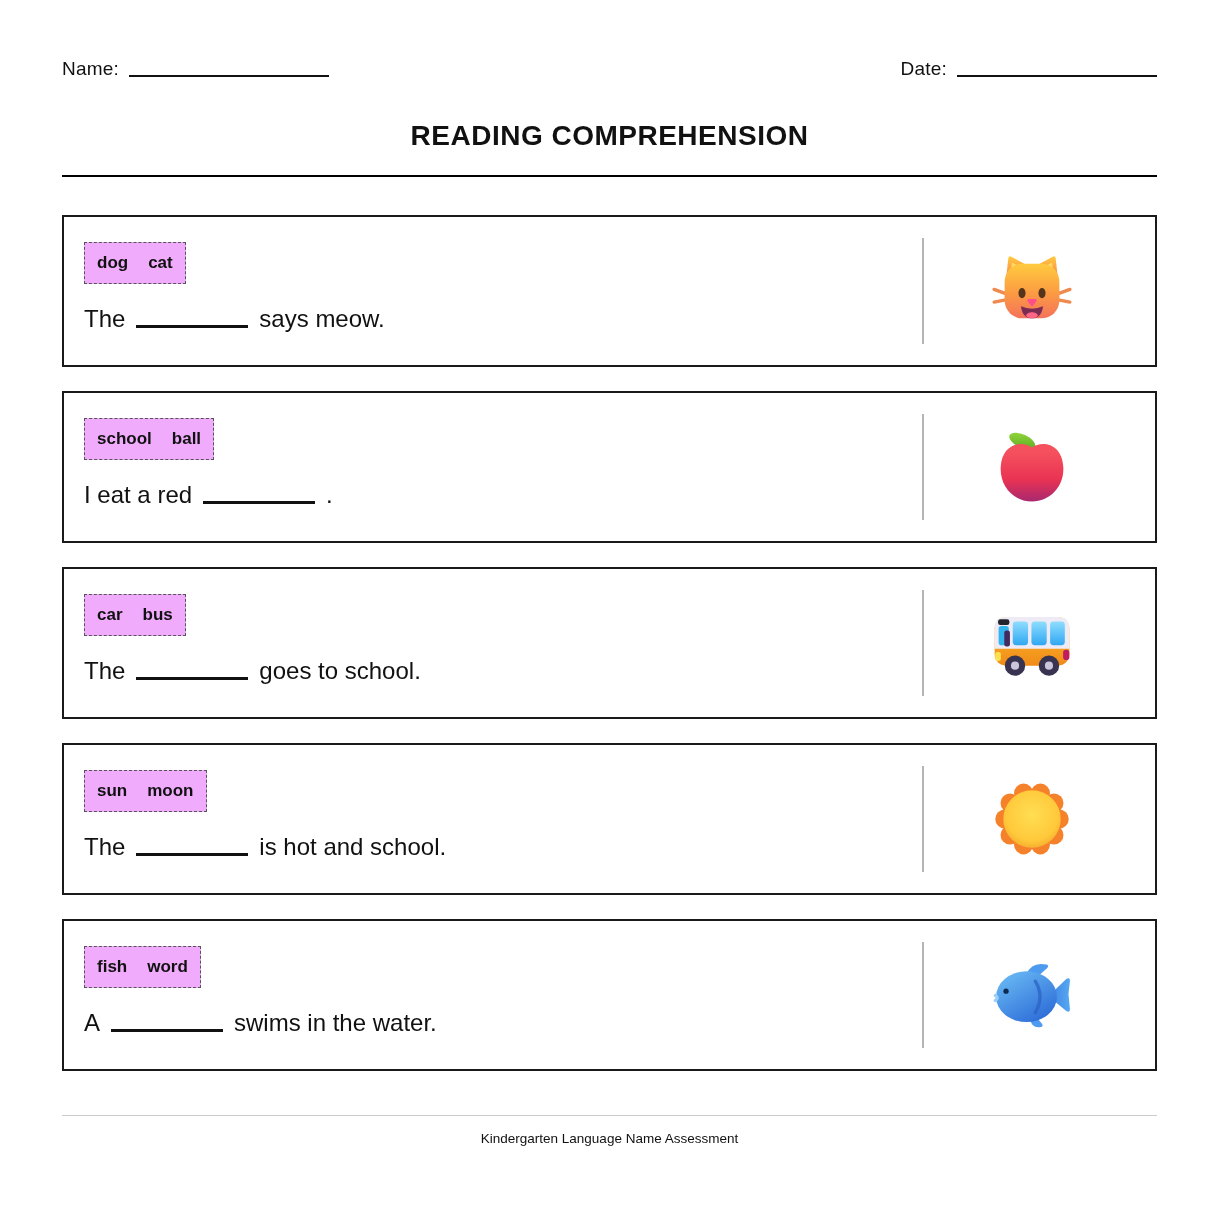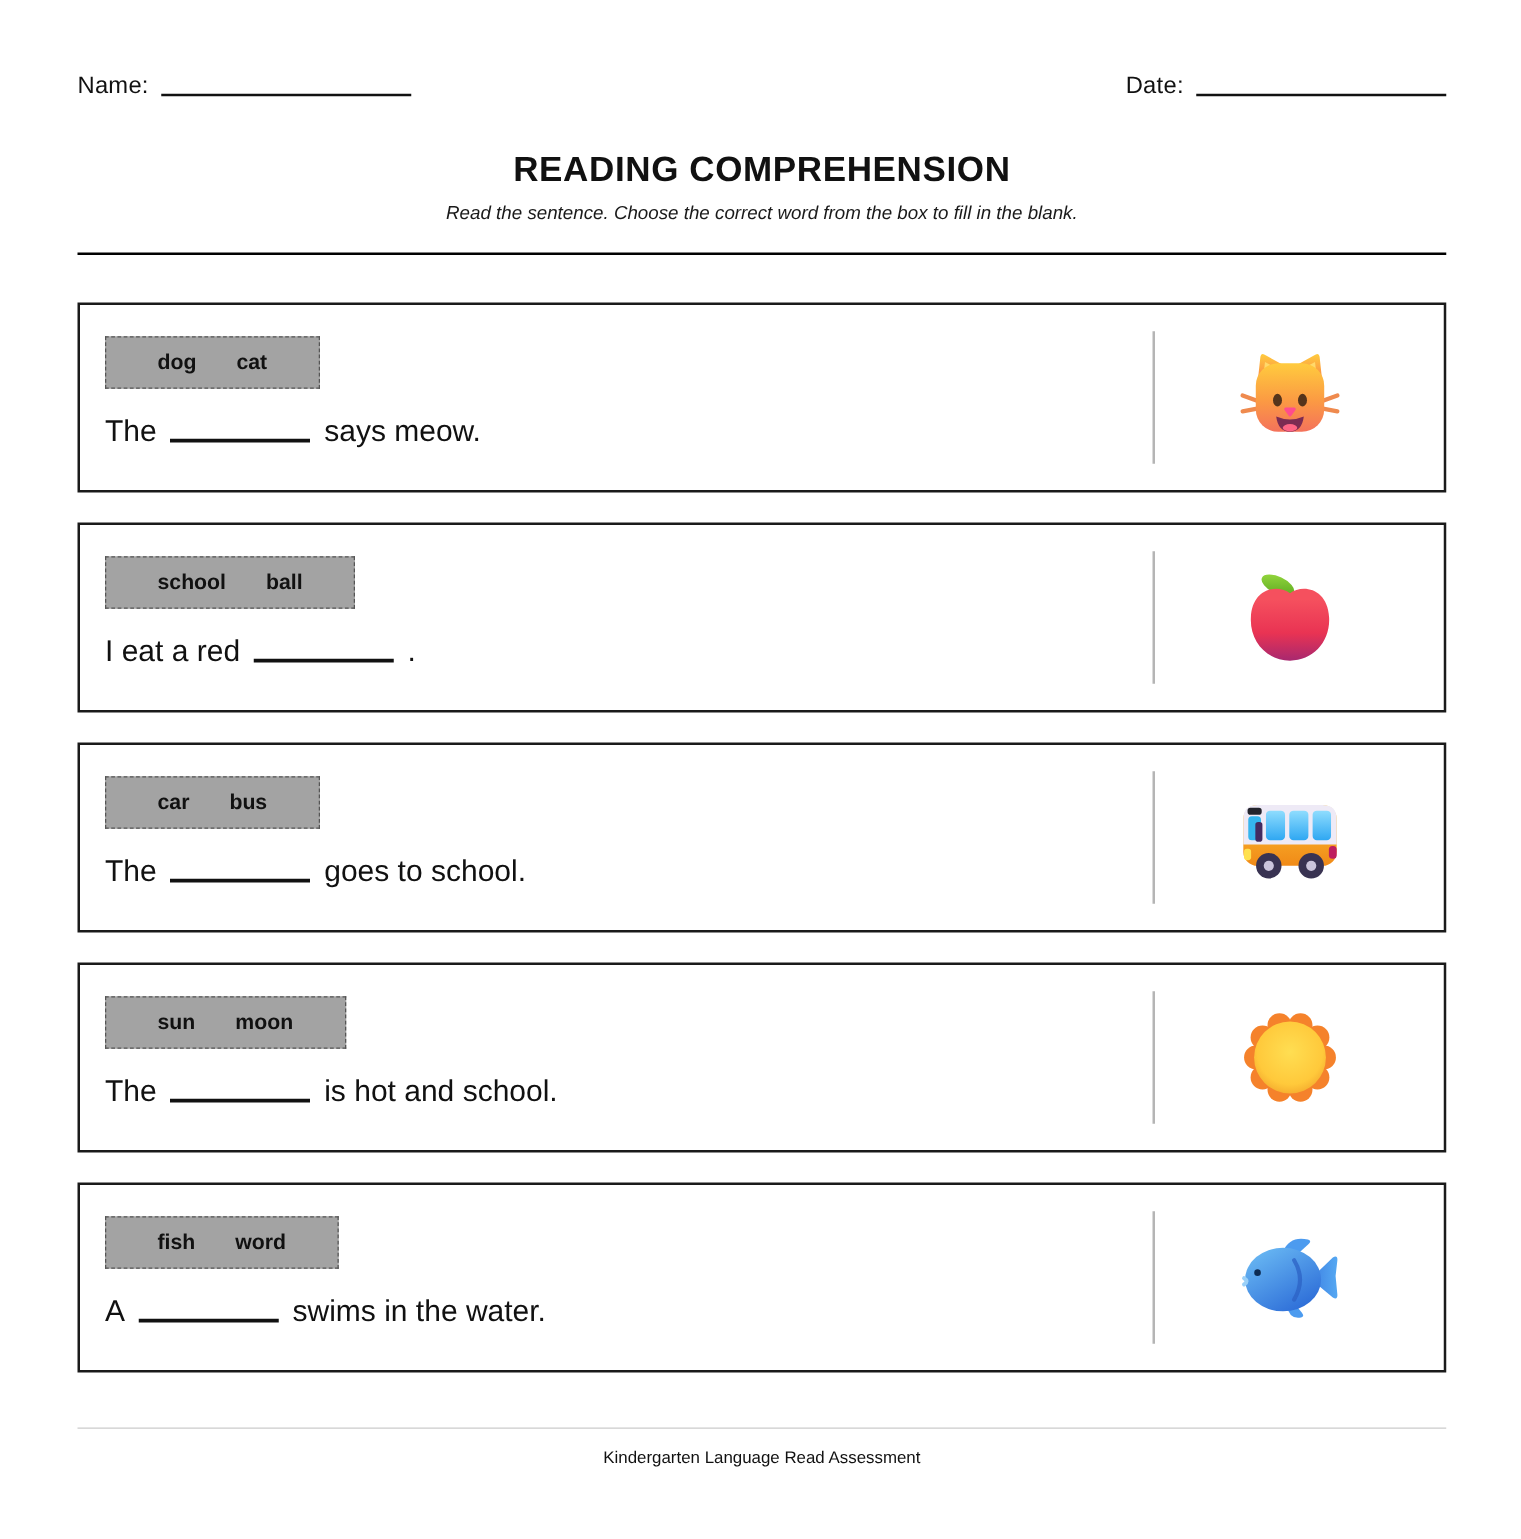--- a/index.html
+++ b/index.html
@@ -29,24 +29,24 @@
     height: 152px;
     border: 2px solid #1a1a1a;
     margin-bottom: 24px;
     display: flex;
     align-items: stretch;
     background: #fff;
   }
   .qleft { width: 858px; padding: 25px 0 0 20px; }
   .wordbox {
     display: inline-flex;
-    gap: 32px;
+    gap: 20px;
     border: 1.5px dashed #555;
-    padding: 10px 41px;
-    background: #a3a3a3;
+    padding: 10px 12px;
+    background: #f0abfc;
   }
   .word { font-size: 17px; font-weight: bold; }
   .sentence { margin-top: 21px; font-size: 24px; white-space: nowrap; }
   .blank {
     display: inline-block;
     width: 112px;
     border-bottom: 3px solid #111;
     height: 4px;
     margin: 0 11px;
     vertical-align: -1px;
@@ -68,21 +68,20 @@
       <span class="flabel">Name:</span>
       <span class="fline"></span>
     </div>
     <div class="field">
       <span class="flabel">Date:</span>
       <span class="fline"></span>
     </div>
   </div>
 
   <div class="title">READING COMPREHENSION</div>
-  <div class="subtitle">Read the sentence. Choose the correct word from the box to fill in the blank.</div>
   <div class="rule"></div>
 
   <div class="qbox">
     <div class="qleft">
       <div class="wordbox">
         <span class="word">dog</span>
         <span class="word">cat</span>
       </div>
       <div class="sentence">
         <span>The</span><span class="blank"></span><span>says meow.</span>
@@ -254,16 +253,16 @@
         <path d="M36,59 Q37.5,68.5 46,67 Q48.8,66.4 46.6,63.6 L41,56.5 Z" fill="#4C9BEF"></path>
         <ellipse cx="33" cy="39.5" rx="27.5" ry="23" fill="url(#fishB)"></ellipse>
         <path d="M41,25.5 Q49.5,39.5 41,54" fill="none" stroke="#2C62C4" stroke-width="3" stroke-linecap="round" opacity="0.75"></path>
         <circle cx="14.5" cy="34.5" r="2.4" fill="#0D2B52"></circle>
         <path d="M4.8,38.5 Q8.2,40.5 4.8,43" stroke="#9AD0F8" stroke-width="3" fill="none" stroke-linecap="round"></path>
       </svg>
     </div>
   </div>
 
   <div class="footer">
-    <div class="footer-text">Kindergarten Language Read Assessment</div>
+    <div class="footer-text">Kindergarten Language Name Assessment</div>
   </div>
 
 </div>
 
 </body></html>

